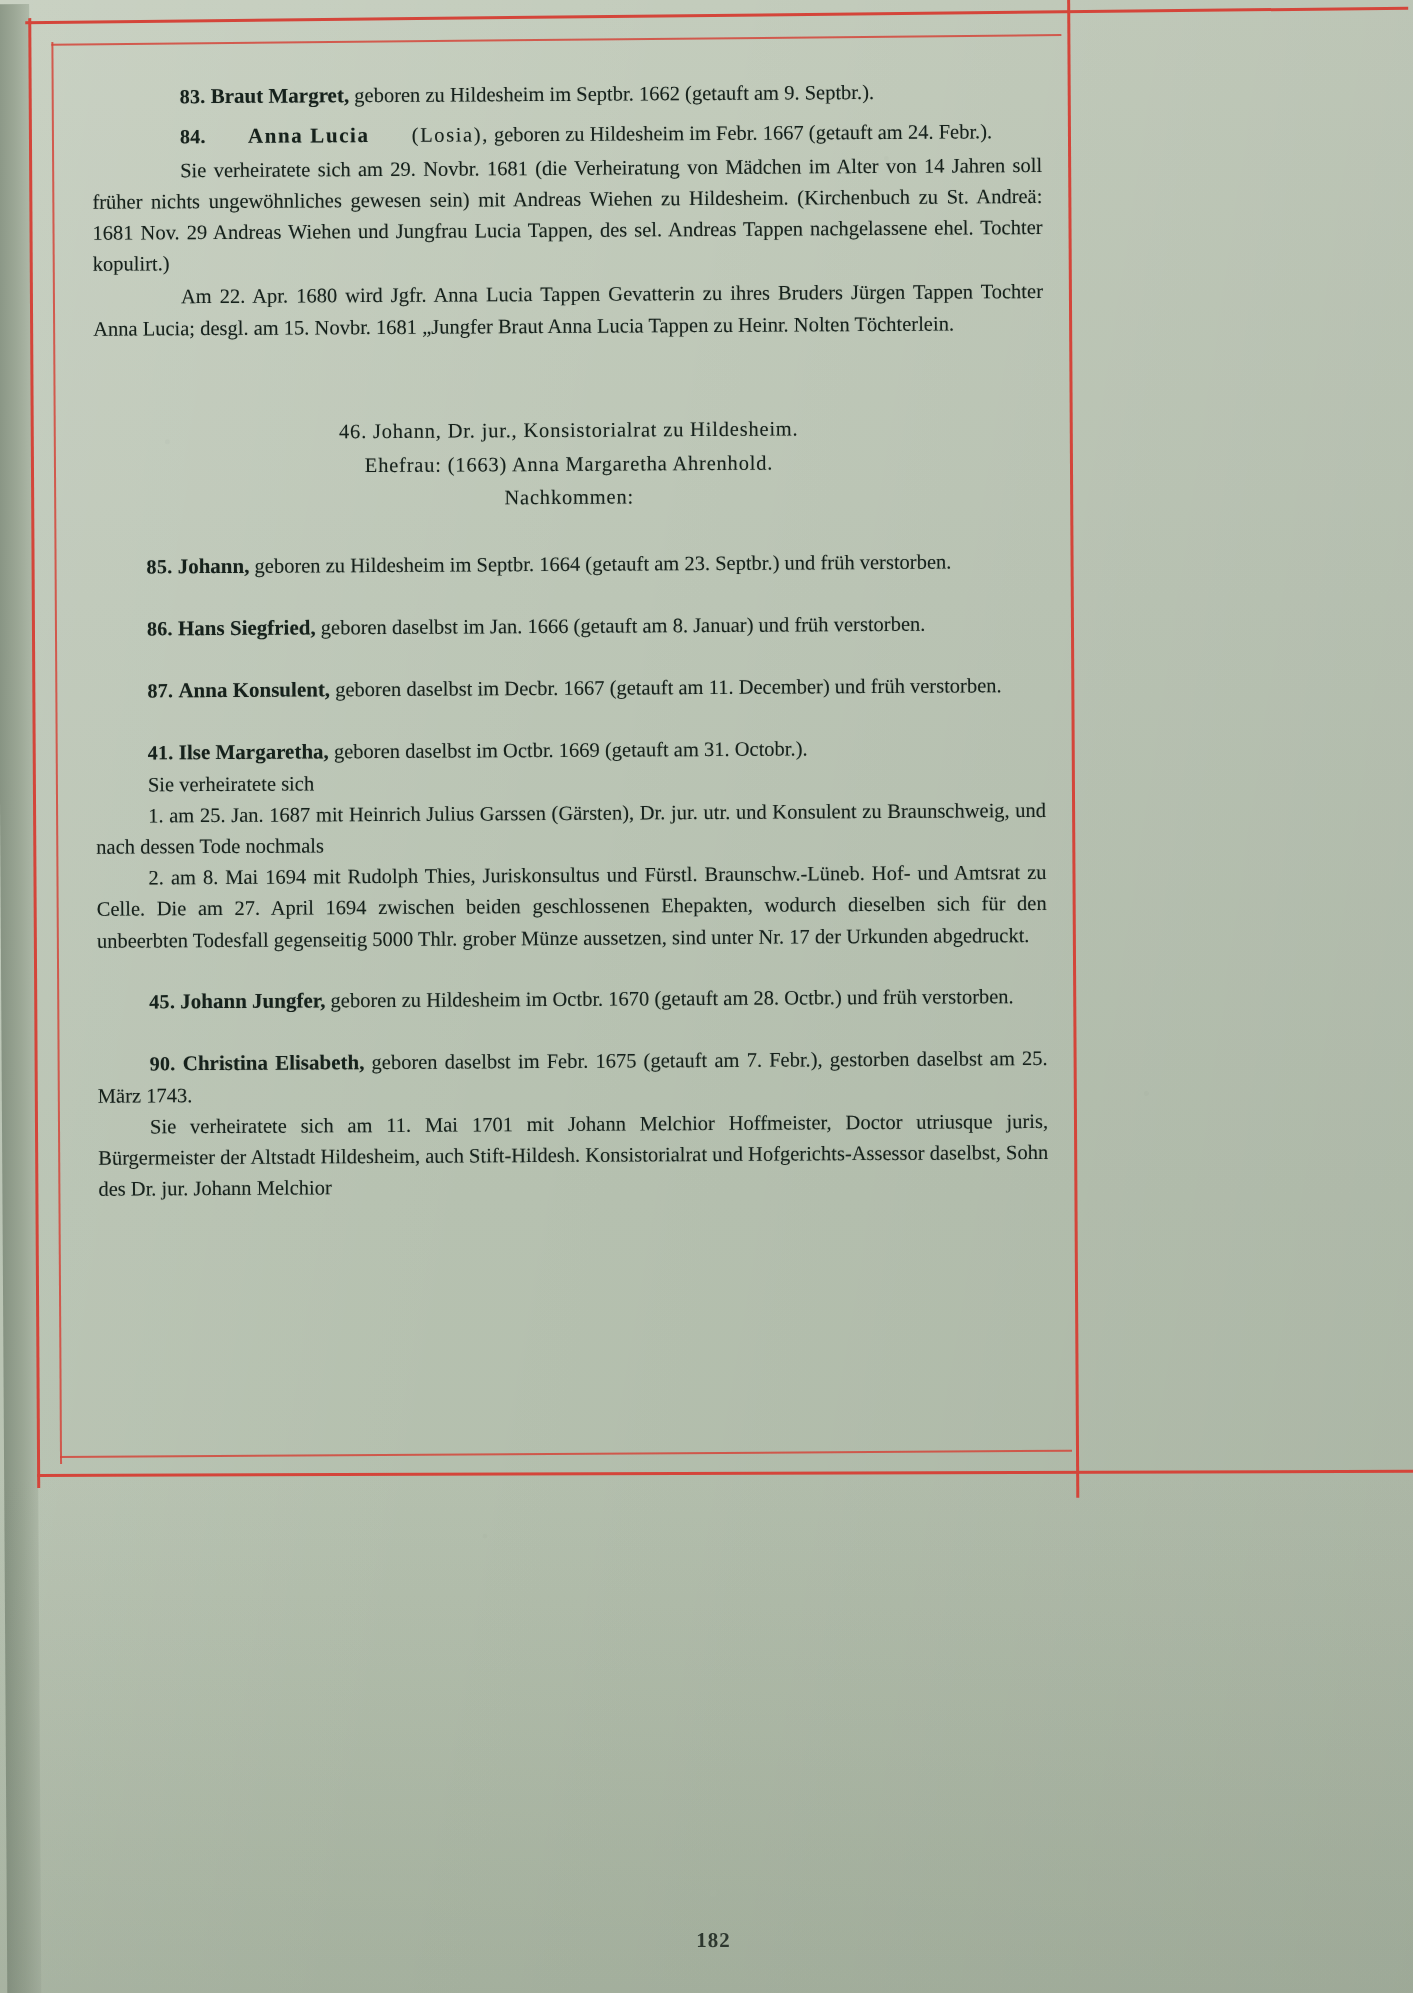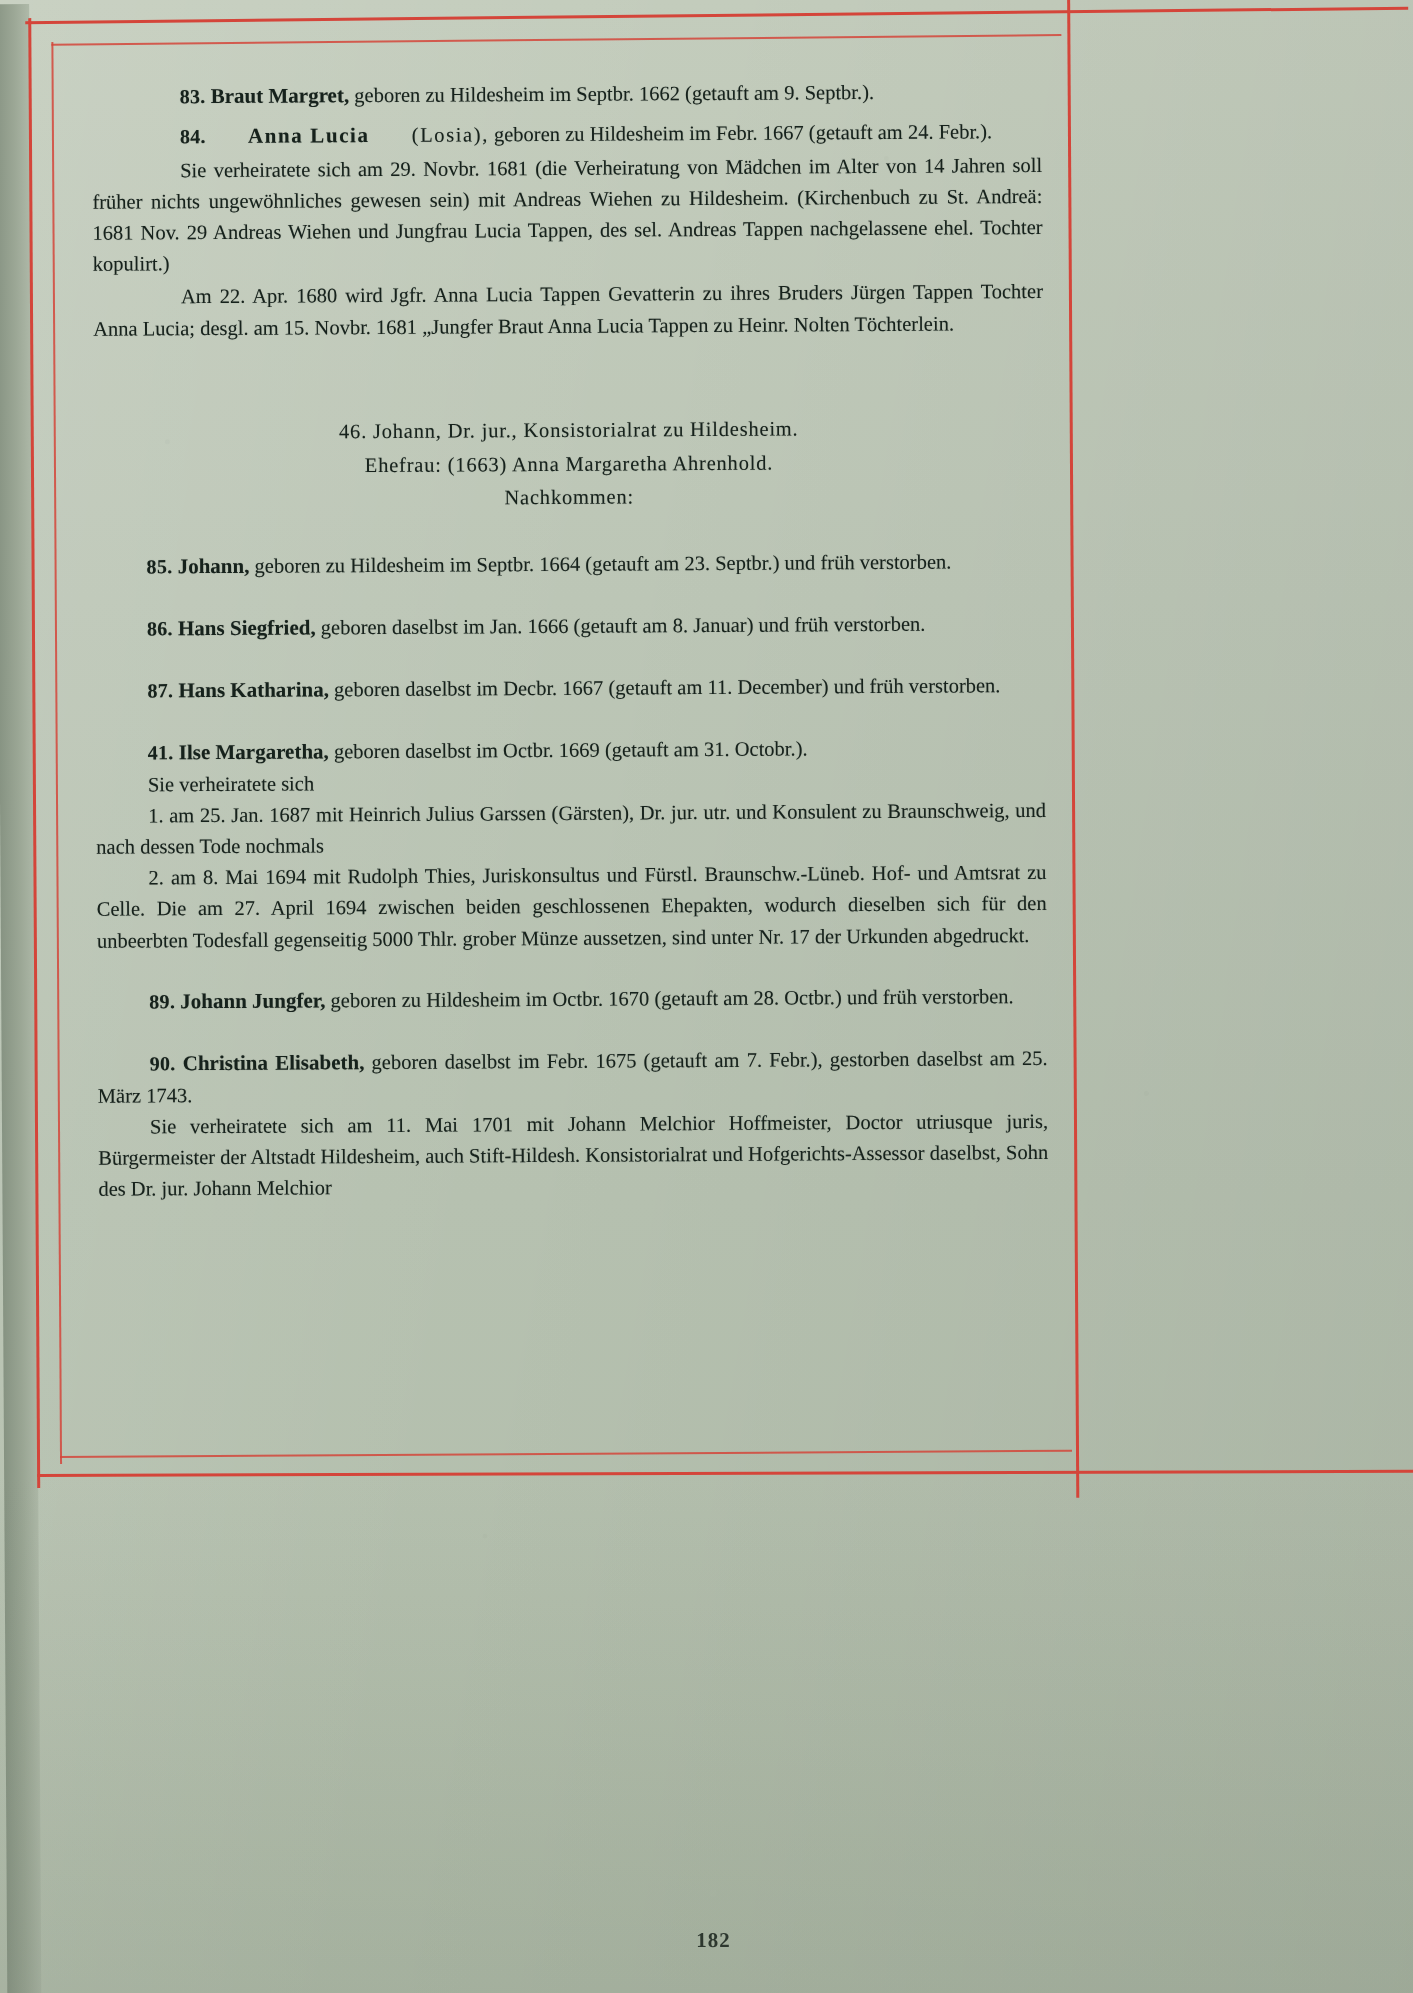--- a/index.html
+++ b/index.html
@@ -194,39 +194,39 @@
         <p class="para indent">
           <span class="num">86.</span>
           <span class="name-bold">Hans Siegfried,</span>
           <span>geboren daselbst im Jan. 1666 (getauft am 8. Januar) und früh verstorben.</span>
         </p>
       </div>
 
       <div class="entry">
         <p class="para indent">
           <span class="num">87.</span>
-          <span class="name-bold">Hans Katharina,</span>
+          <span class="name-bold">Anna Konsulent,</span>
           <span>geboren daselbst im Decbr. 1667 (getauft am 11. December) und früh verstorben.</span>
         </p>
       </div>
 
       <div class="entry">
         <p class="para indent">
           <span class="num">41.</span>
           <span class="name-bold">Ilse Margaretha,</span>
           <span>geboren daselbst im Octbr. 1669 (getauft am 31. Octobr.).</span>
         </p>
         <p class="para indent">Sie verheiratete sich</p>
         <p class="para indent">1. am 25. Jan. 1687 mit Heinrich Julius Garssen (Gärsten), Dr. jur. utr. und Konsulent zu Braunschweig, und nach dessen Tode nochmals</p>
         <p class="para indent">2. am 8. Mai 1694 mit Rudolph Thies, Juriskonsultus und Fürstl. Braunschw.-Lüneb. Hof- und Amtsrat zu Celle. Die am 27. April 1694 zwischen beiden geschlossenen Ehepakten, wodurch dieselben sich für den unbeerbten Todesfall gegenseitig 5000 Thlr. grober Münze aussetzen, sind unter Nr. 17 der Urkunden abgedruckt.</p>
       </div>
 
       <div class="entry">
         <p class="para indent">
-          <span class="num">89.</span>
+          <span class="num">45.</span>
           <span class="name-bold">Johann Jungfer,</span>
           <span>geboren zu Hildesheim im Octbr. 1670 (getauft am 28. Octbr.) und früh verstorben.</span>
         </p>
       </div>
 
       <div class="entry">
         <p class="para indent">
           <span class="num">90.</span>
           <span class="name-bold">Christina Elisabeth,</span>
           <span>geboren daselbst im Febr. 1675 (getauft am 7. Febr.), gestorben daselbst am 25. März 1743.</span>

